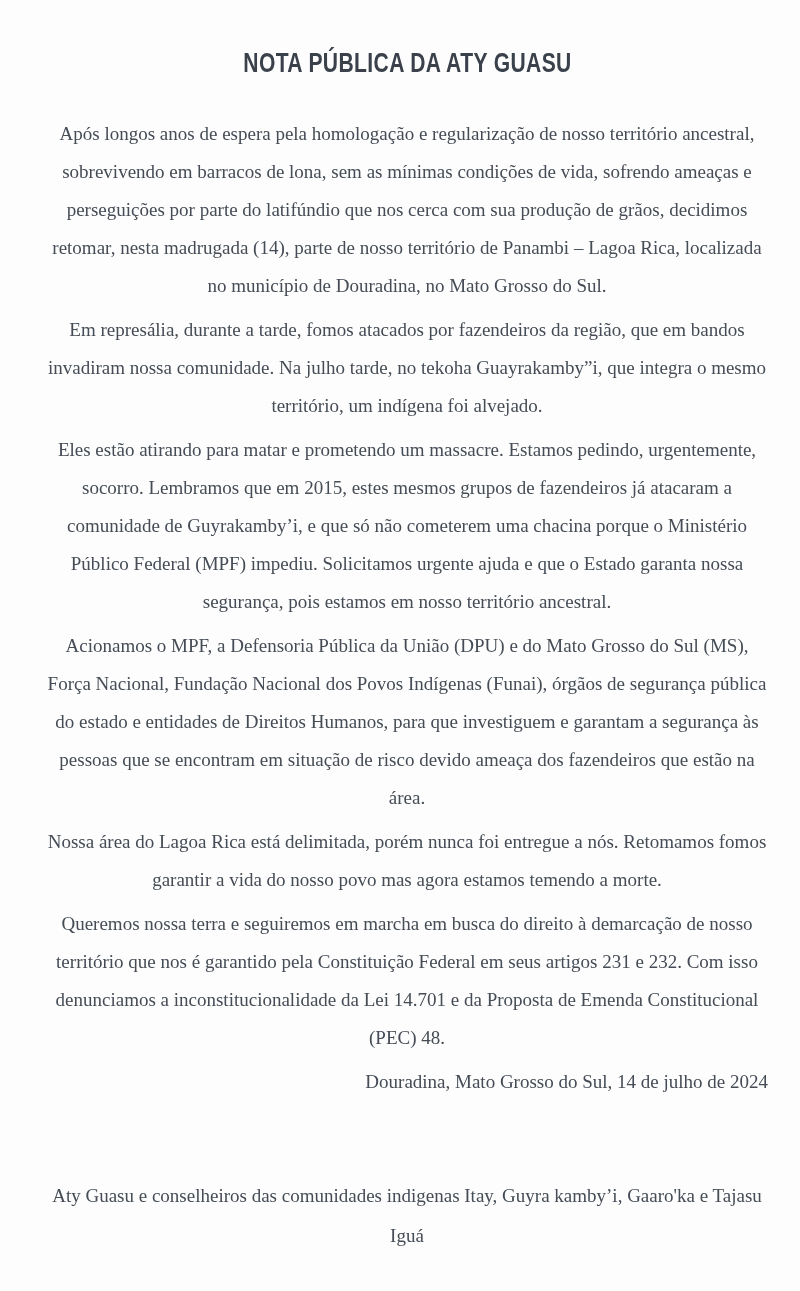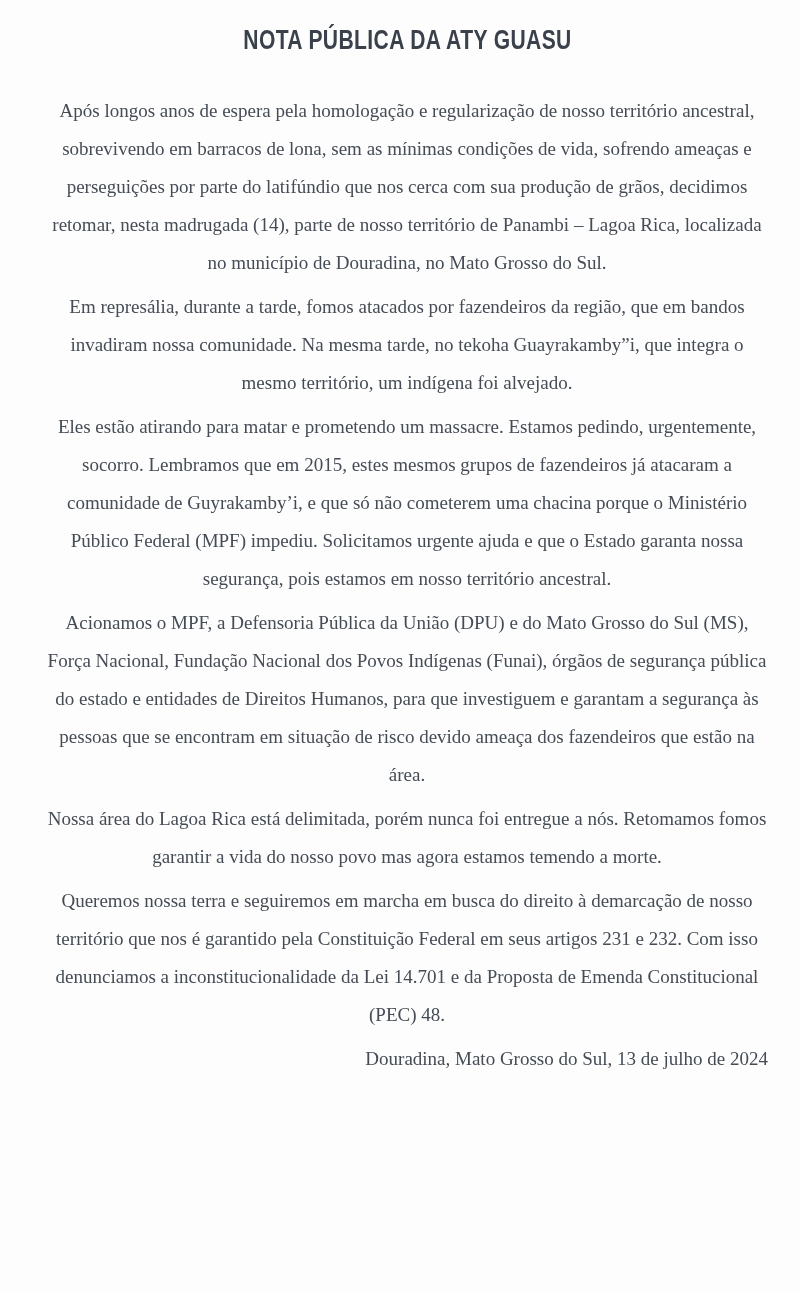--- a/index.html
+++ b/index.html
@@ -11,21 +11,21 @@
     margin: 0;
     padding: 0;
     background: var(--bg);
   }
   .page {
     position: relative;
     width: 800px;
     height: 1291px;
     box-sizing: border-box;
     background: var(--bg);
-    padding: 24px 32px 0 46px;
+    padding: 47px 32px 0 46px;
     overflow: hidden;
     font-family: "Liberation Serif", serif;
   }
   h1.doc-title {
     margin: 0 0 36px 0;
     text-align: center;
     font-family: "Liberation Sans", sans-serif;
     font-weight: 700;
     font-size: 27px;
     line-height: 32px;
@@ -61,27 +61,28 @@
 
 <div class="page">
 
   <h1 class="doc-title">
     <span class="condense">NOTA PÚBLICA DA ATY GUASU</span>
   </h1>
 
   <div class="body-text">
     <p>Após longos anos de espera pela homologação e regularização de nosso território ancestral, sobrevivendo em barracos de lona, sem as mínimas condições de vida, sofrendo ameaças e perseguições por parte do latifúndio que nos cerca com sua produção de grãos, decidimos retomar, nesta madrugada (14), parte de nosso território de Panambi – Lagoa Rica, localizada no município de Douradina, no Mato Grosso do Sul.</p>
 
-    <p>Em represália, durante a tarde, fomos atacados por fazendeiros da região, que em bandos invadiram nossa comunidade. Na mesma tarde, no tekoha Guayrakamby”i, que integra o mesmo território, um indígena foi alvejado.</p>
+    <p>Em represália, durante a tarde, fomos atacados por fazendeiros da região, que em bandos invadiram nossa comunidade. Na julho tarde, no tekoha Guayrakamby”i, que integra o mesmo território, um indígena foi alvejado.</p>
 
     <p>Eles estão atirando para matar e prometendo um massacre. Estamos pedindo, urgentemente, socorro. Lembramos que em 2015, estes mesmos grupos de fazendeiros já atacaram a comunidade de Guyrakamby’i, e que só não cometerem uma chacina porque o Ministério Público Federal (MPF) impediu. Solicitamos urgente ajuda e que o Estado garanta nossa segurança, pois estamos em nosso território ancestral.</p>
 
     <p>Acionamos o MPF, a Defensoria Pública da União (DPU) e do Mato Grosso do Sul (MS), Força Nacional, Fundação Nacional dos Povos Indígenas (Funai), órgãos de segurança pública do estado e entidades de Direitos Humanos, para que investiguem e garantam a segurança às pessoas que se encontram em situação de risco devido ameaça dos fazendeiros que estão na área.</p>
 
     <p>Nossa área do Lagoa Rica está delimitada, porém nunca foi entregue a nós. Retomamos fomos garantir a vida do nosso povo mas agora estamos temendo a morte.</p>
 
     <p>Queremos nossa terra e seguiremos em marcha em busca do direito à demarcação de nosso território que nos é garantido pela Constituição Federal em seus artigos 231 e 232. Com isso denunciamos a inconstitucionalidade da Lei 14.701 e da Proposta de Emenda Constitucional (PEC) 48.</p>
 
-    <p class="dateline">Douradina, Mato Grosso do Sul, 13 de julho de 2024</p>
+    <p class="dateline">Douradina, Mato Grosso do Sul, 14 de julho de 2024</p>
 
+    <p class="signature">Aty Guasu e conselheiros das comunidades indigenas Itay, Guyra kamby’i, Gaaro'ka e Tajasu Iguá</p>
   </div>
 
 </div>
 
 </body></html>

